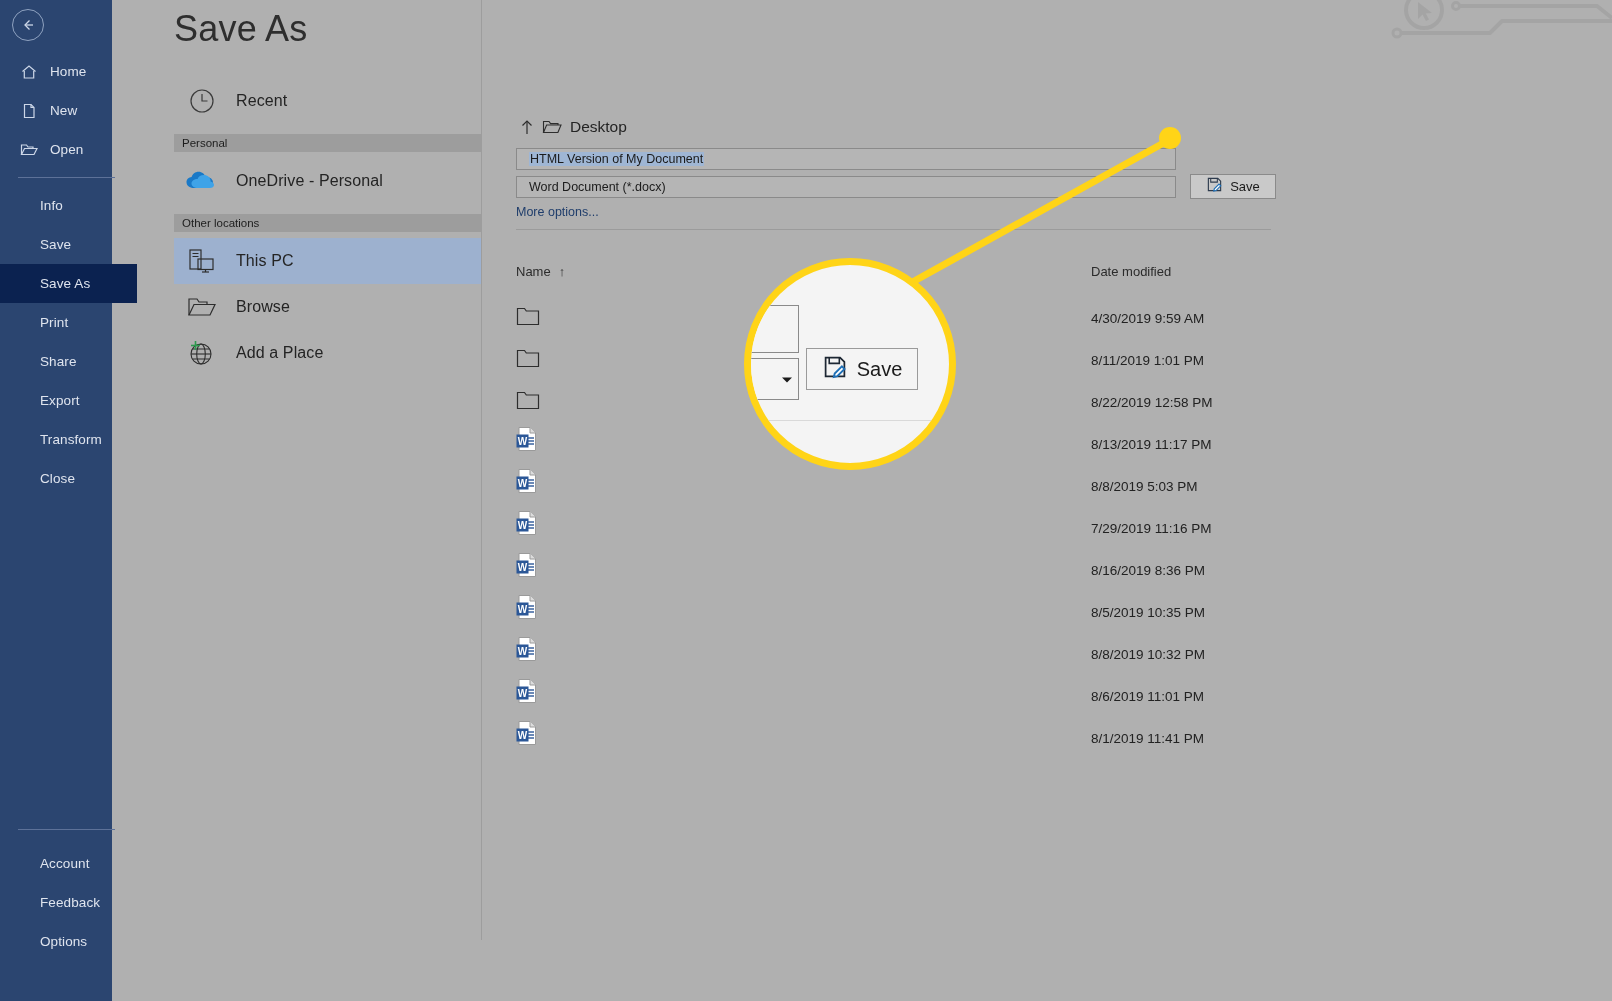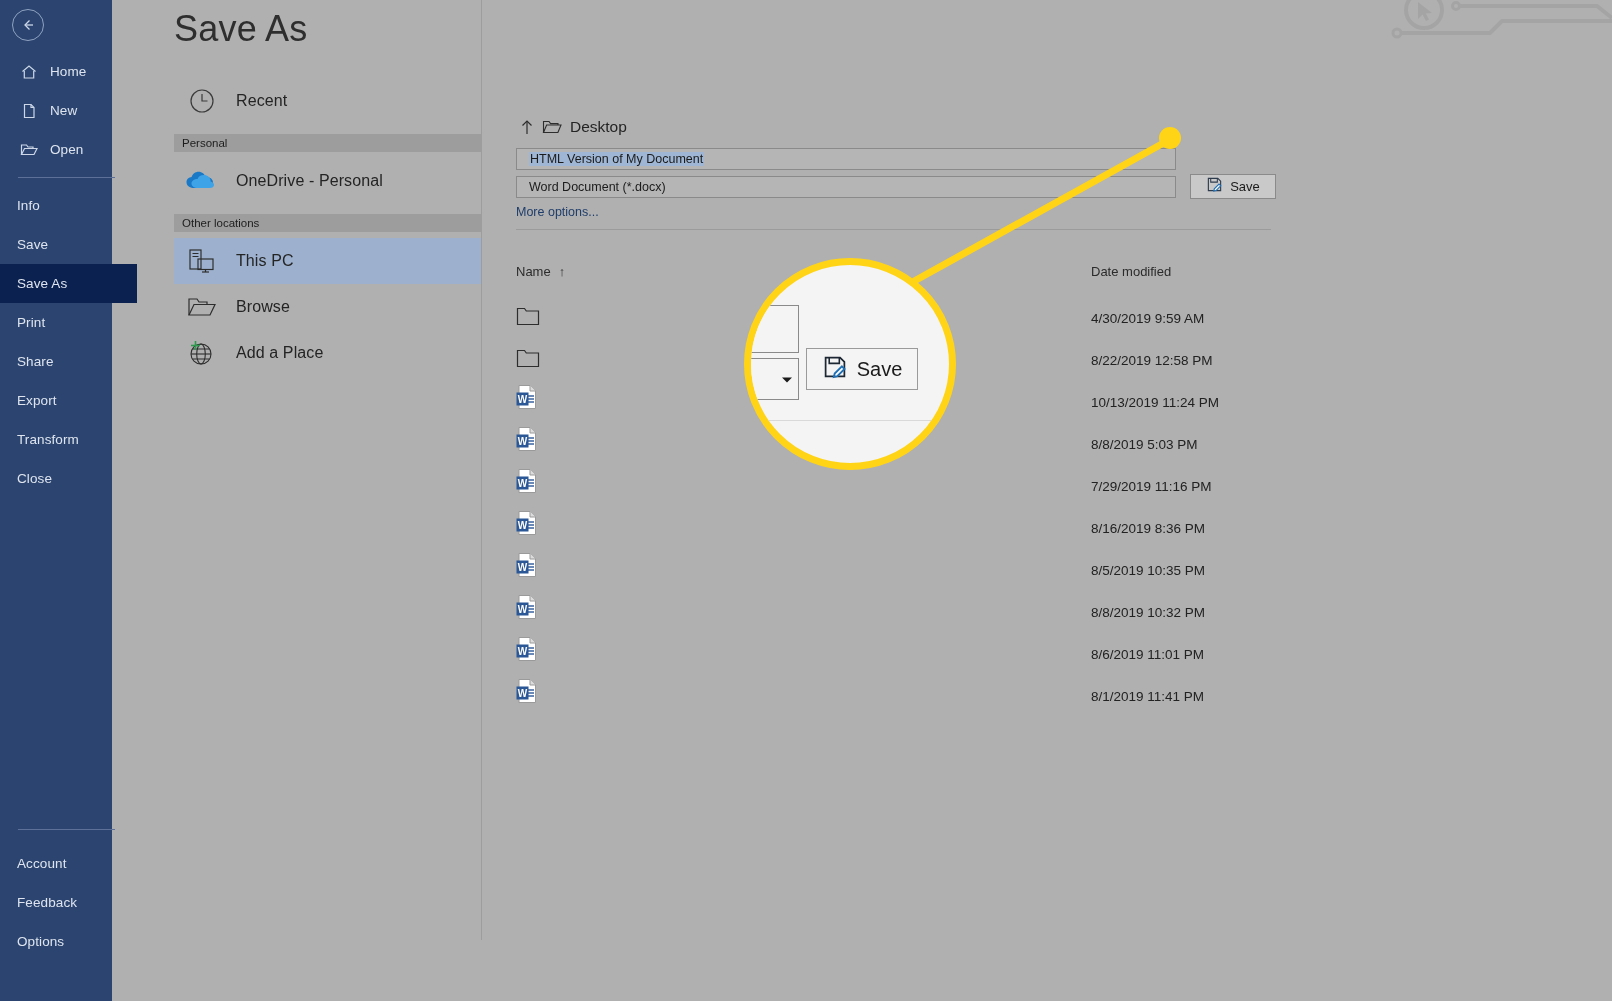--- a/index.html
+++ b/index.html
@@ -35,21 +35,21 @@
     margin-right:10px;flex:0 0 22px;
   }
   .nav-row .nav-lbl{
     color:#dfe4ee;font-size:13.5px;letter-spacing:.1px;white-space:nowrap;
   }
   .nav-sep{
     height:1px;background:#5d7198;margin:8px 22px 8px 18px;
   }
   .nav-plain{
     display:flex;align-items:center;height:39px;
-    padding-left:17px;box-sizing:border-box;cursor:pointer;
+    padding-left:40px;box-sizing:border-box;cursor:pointer;
   }
   .nav-plain .nav-lbl{color:#dfe4ee;font-size:13.5px;letter-spacing:.1px;}
   .nav-plain.active{background:#0b2250;}
   .nav-bottom{position:absolute;left:0;bottom:40px;width:137px;}
   .nav-bottom .nav-sep{margin-bottom:14px;}
 
   
   #page-title{
     position:absolute;left:174px;top:8px;
     font-size:36px;color:#2e2e2e;font-weight:300;letter-spacing:.2px;
@@ -383,36 +383,45 @@
           <span class="fname"></span>
           <span class="fdate">4/30/2019 9:59 AM</span>
         </div>
         <div class="frow">
           <span class="fico">
             <svg width="24" height="19" viewBox="0 0 24 19">
               <path d="M1.5 17.5 L1.5 1.5 L8.5 1.5 L10.3 4 L22.5 4 L22.5 17.5 Z" fill="none" stroke="#2d2d2d" stroke-width="1.2"></path>
             </svg>
           </span>
           <span class="fname"></span>
+          <span class="fdate">8/11/2019 1:01 PM</span>
+        </div>
+        <div class="frow">
+          <span class="fico">
+            <svg width="24" height="19" viewBox="0 0 24 19">
+              <path d="M1.5 17.5 L1.5 1.5 L8.5 1.5 L10.3 4 L22.5 4 L22.5 17.5 Z" fill="none" stroke="#2d2d2d" stroke-width="1.2"></path>
+            </svg>
+          </span>
+          <span class="fname"></span>
           <span class="fdate">8/22/2019 12:58 PM</span>
         </div>
         <div class="frow">
           <span class="fico">
             <svg width="22" height="26" viewBox="0 0 22 26">
               <path d="M3 1.5 L14 1.5 L19.5 7 L19.5 24.5 L3 24.5 Z" fill="#ffffff" stroke="#9a9a9a" stroke-width="1"></path>
               <path d="M14 1.5 L14 7 L19.5 7" fill="#dcdcdc" stroke="#9a9a9a" stroke-width="1"></path>
               <line x1="11" y1="12" x2="18" y2="12" stroke="#2b5797" stroke-width="1.4"></line>
               <line x1="11" y1="15" x2="18" y2="15" stroke="#2b5797" stroke-width="1.4"></line>
               <line x1="11" y1="18" x2="18" y2="18" stroke="#2b5797" stroke-width="1.4"></line>
               <rect x="0.5" y="8.5" width="12" height="13" fill="#2b5797"></rect>
               <text x="6.5" y="18.6" font-family="Liberation Sans, sans-serif" font-size="10" font-weight="bold" fill="#ffffff" text-anchor="middle">W</text>
             </svg>
           </span>
           <span class="fname"></span>
-          <span class="fdate">10/13/2019 11:24 PM</span>
+          <span class="fdate">8/13/2019 11:17 PM</span>
         </div>
         <div class="frow">
           <span class="fico">
             <svg width="22" height="26" viewBox="0 0 22 26">
               <path d="M3 1.5 L14 1.5 L19.5 7 L19.5 24.5 L3 24.5 Z" fill="#ffffff" stroke="#9a9a9a" stroke-width="1"></path>
               <path d="M14 1.5 L14 7 L19.5 7" fill="#dcdcdc" stroke="#9a9a9a" stroke-width="1"></path>
               <line x1="11" y1="12" x2="18" y2="12" stroke="#2b5797" stroke-width="1.4"></line>
               <line x1="11" y1="15" x2="18" y2="15" stroke="#2b5797" stroke-width="1.4"></line>
               <line x1="11" y1="18" x2="18" y2="18" stroke="#2b5797" stroke-width="1.4"></line>
               <rect x="0.5" y="8.5" width="12" height="13" fill="#2b5797"></rect>

